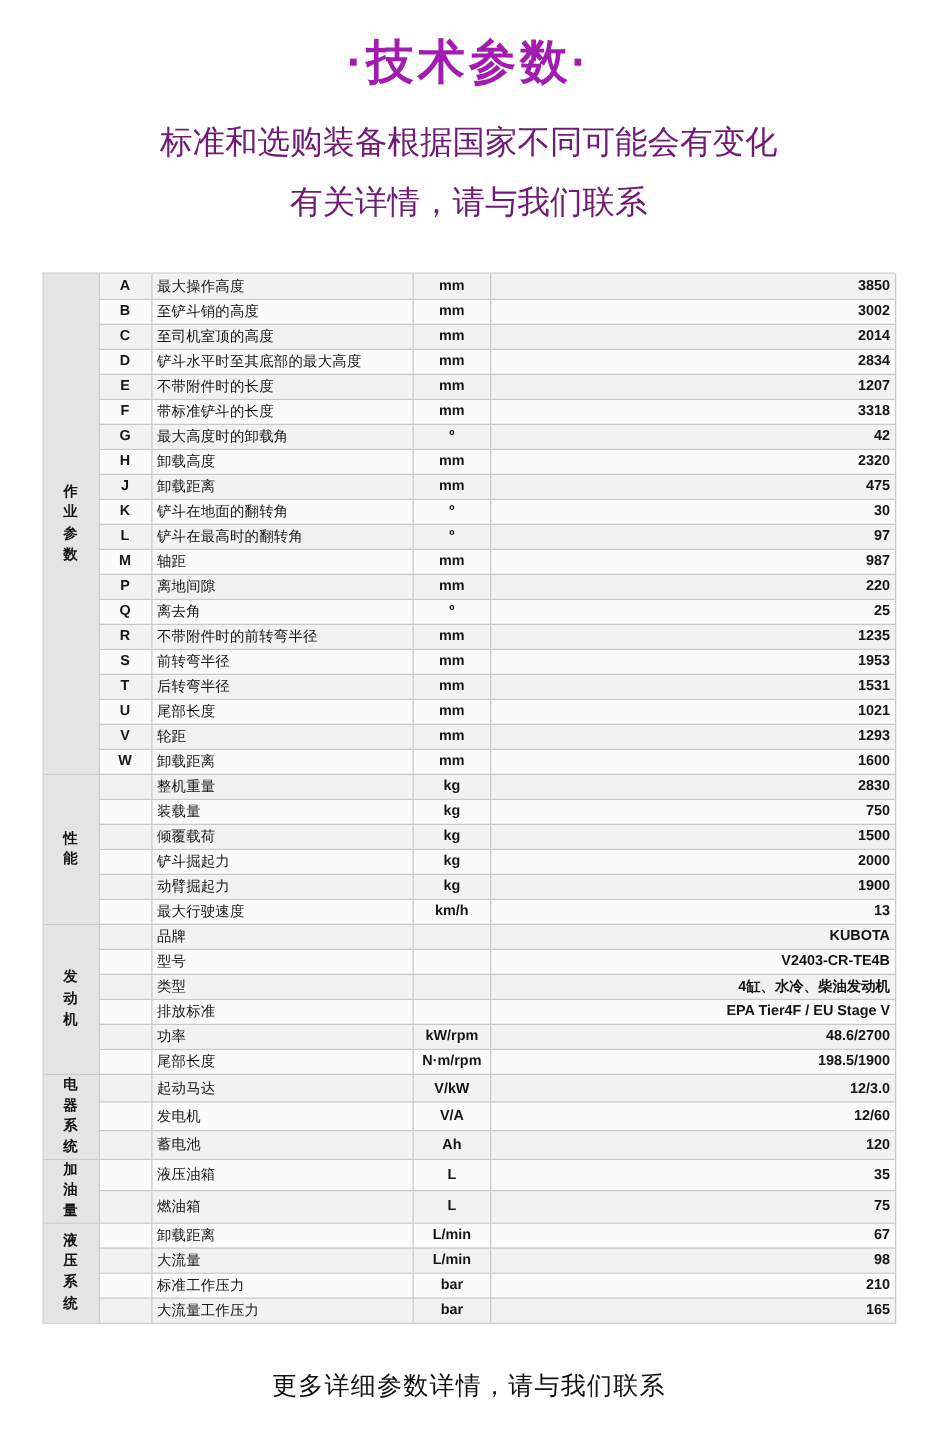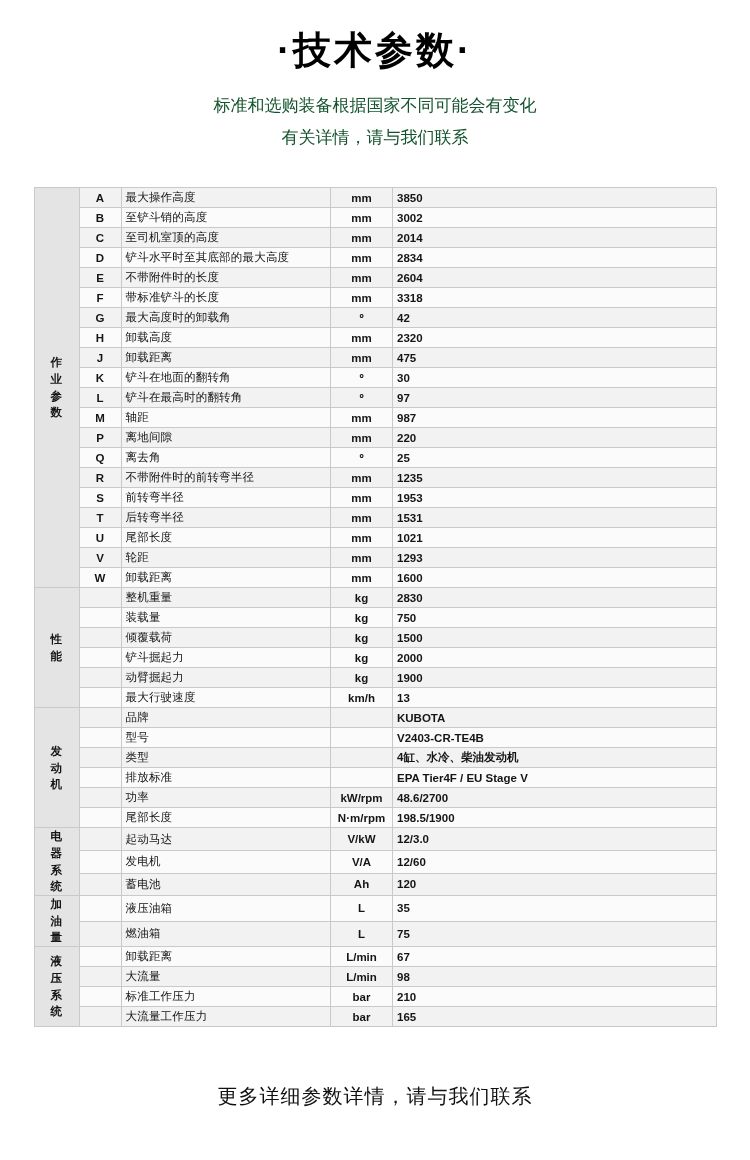--- a/index.html
+++ b/index.html
@@ -21,26 +21,26 @@
     box-sizing: border-box;
   }
   .header {
     text-align: center;
     padding-top: 26px;
   }
   .title {
     font-size: 38px;
     font-weight: bold;
     letter-spacing: 3px;
-    color: #000000;
+    color: #a21caf;
     line-height: 1.3;
   }
   .subtitle {
-    font-size: 17px;
-    color: #14532d;
+    font-size: 26px;
+    color: #701a75;
     margin-top: 16px;
     line-height: 1.75;
     font-weight: normal;
   }
   .subtitle div {
     margin-top: 2px;
   }
   .table-wrap {
     margin: 34px 34px 0 34px;
     border-top: 1px solid #c9c9c9;
@@ -82,32 +82,32 @@
     letter-spacing: 0.2px;
   }
   td.unit {
     width: 62px;
     text-align: center;
     font-weight: bold;
     font-size: 11.5px;
   }
   td.value {
     width: 324px;
-    text-align: left;
+    text-align: right;
     font-weight: bold;
     font-size: 11.5px;
   }
   tr.odd td { background: #f2f2f2; }
   tr.even td { background: #fbfbfb; }
   td.group { background: #e4e4e4 !important; }
   .footer {
     text-align: center;
     font-size: 20px;
     color: #111;
-    margin-top: 56px;
+    margin-top: 36px;
     letter-spacing: 1px;
   }
 </style>
 </head>
 <body>
 
 <div class="page">
 
   <div class="header">
     <div class="title">·技术参数·</div>
@@ -145,21 +145,21 @@
           <tr class="even">
             <td class="code">D</td>
             <td class="name">铲斗水平时至其底部的最大高度</td>
             <td class="unit">mm</td>
             <td class="value">2834</td>
           </tr>
           <tr class="odd">
             <td class="code">E</td>
             <td class="name">不带附件时的长度</td>
             <td class="unit">mm</td>
-            <td class="value">2604</td>
+            <td class="value">1207</td>
           </tr>
           <tr class="even">
             <td class="code">F</td>
             <td class="name">带标准铲斗的长度</td>
             <td class="unit">mm</td>
             <td class="value">3318</td>
           </tr>
           <tr class="odd">
             <td class="code">G</td>
             <td class="name">最大高度时的卸载角</td>

